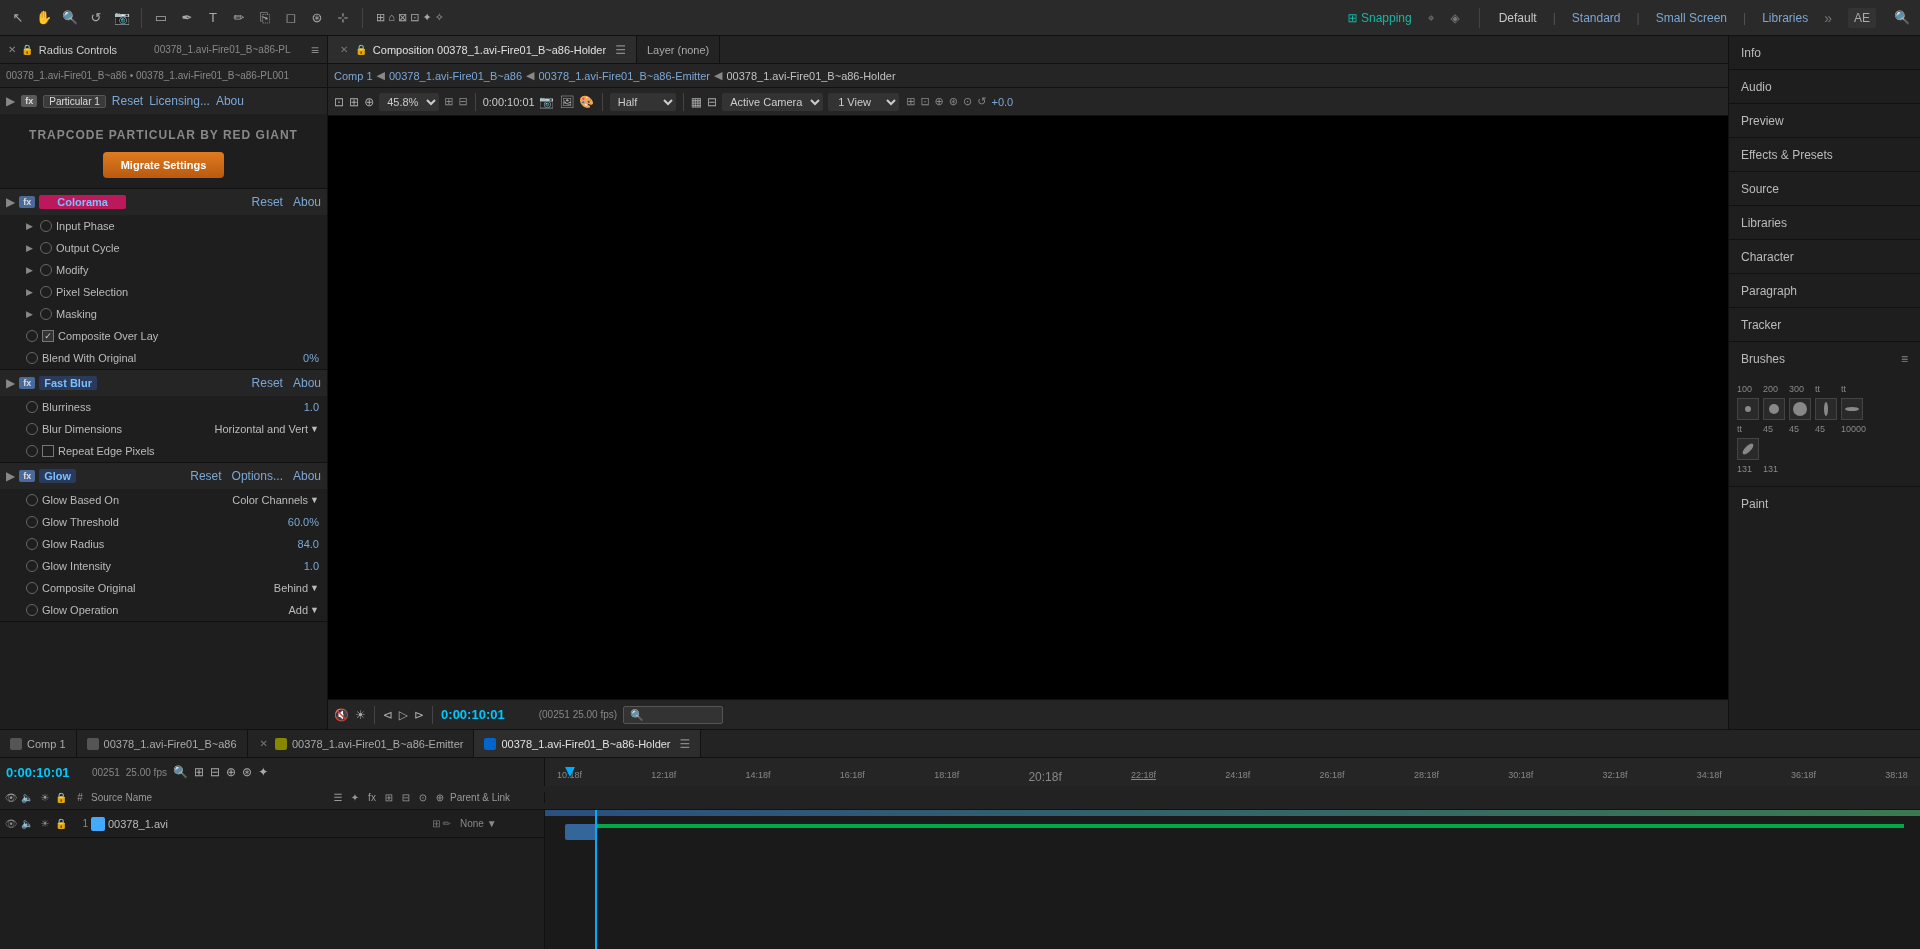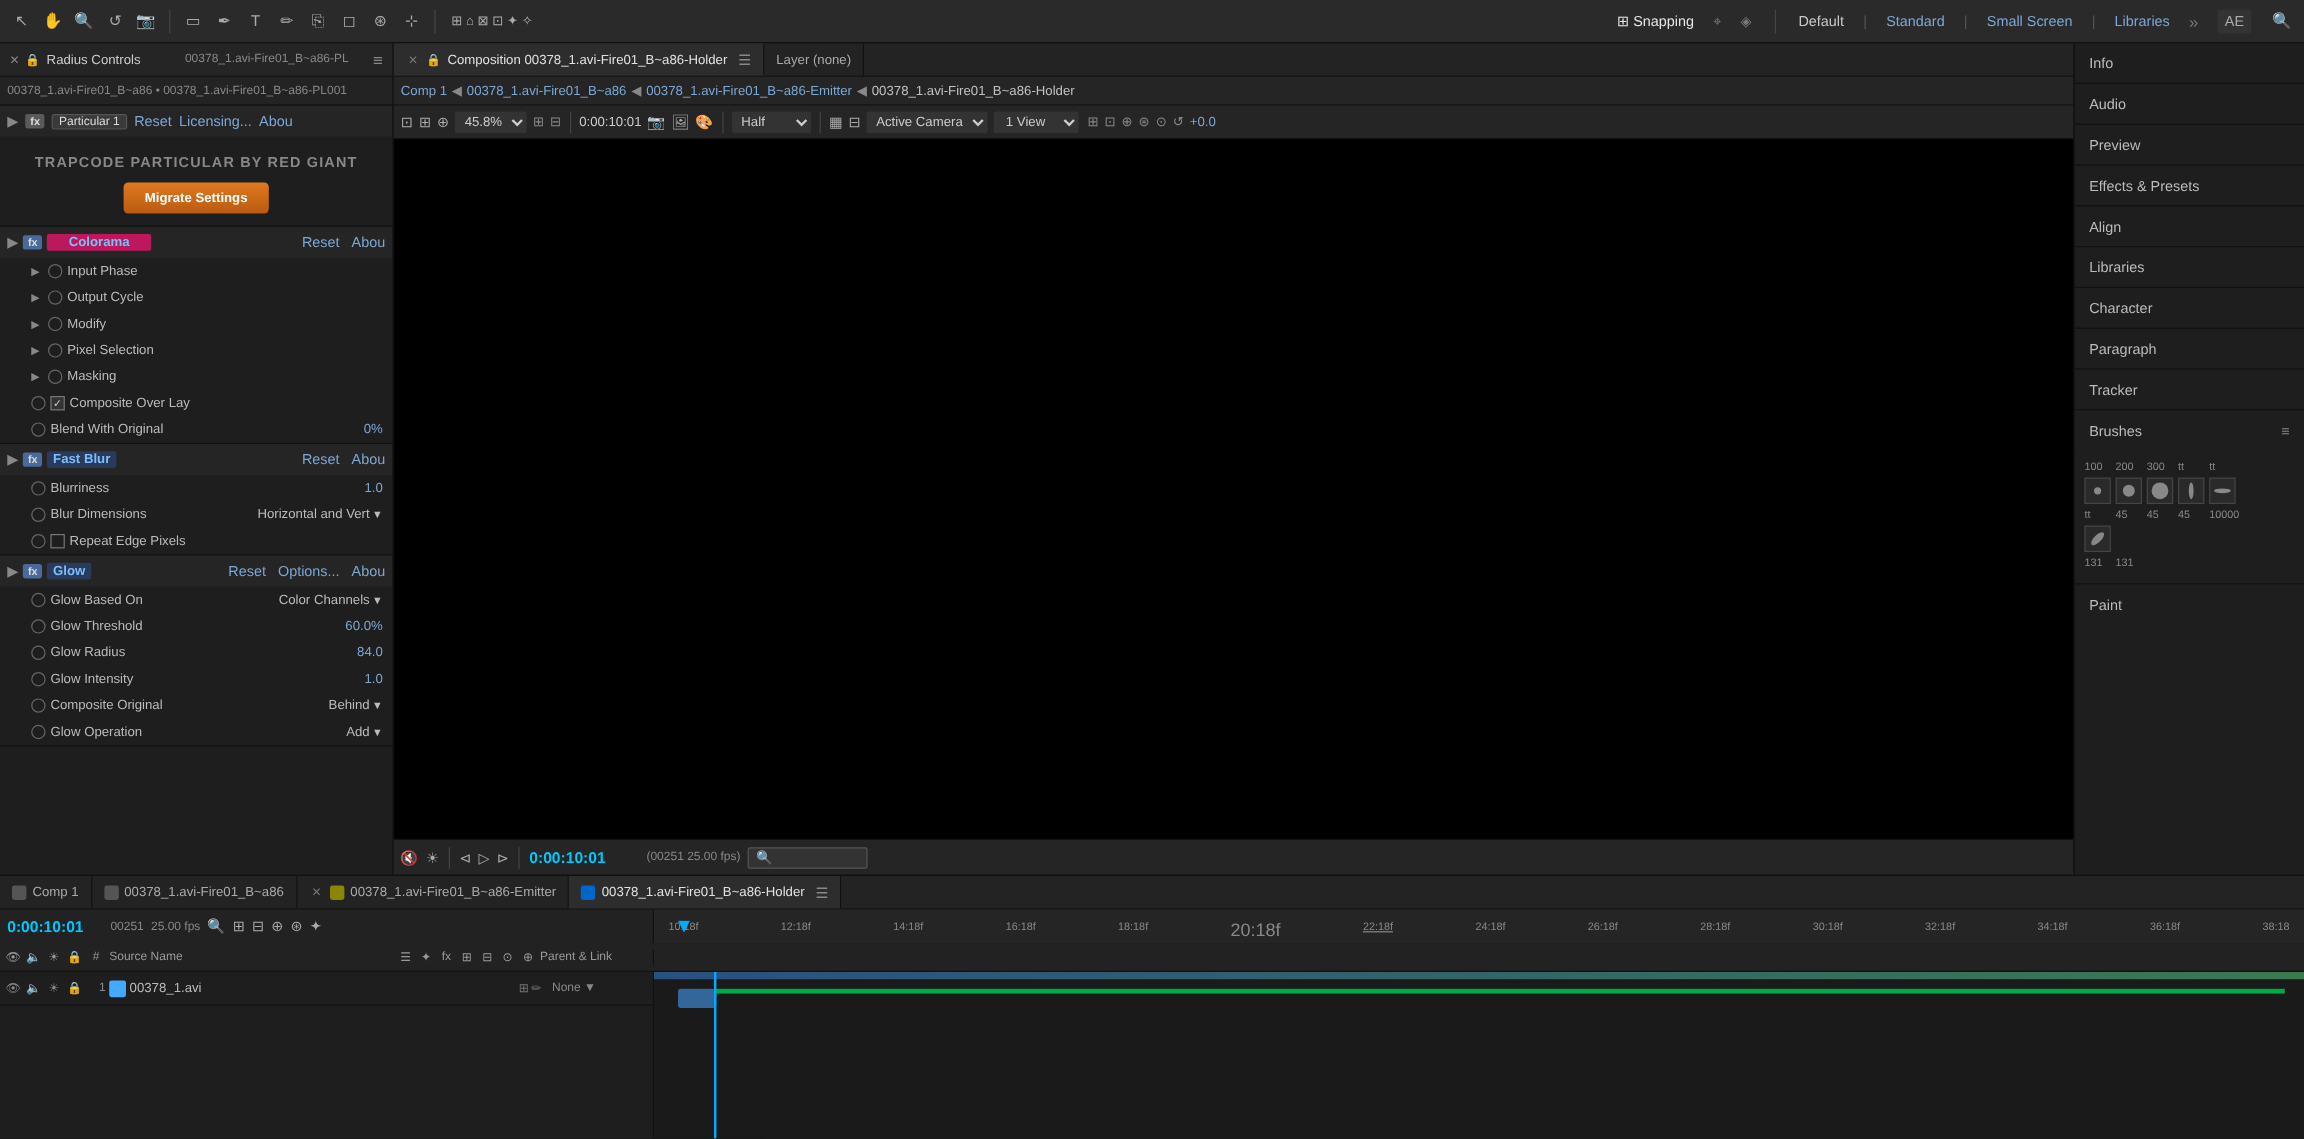--- a/index.html
+++ b/index.html
@@ -550,21 +550,21 @@
   <span class="toolbar-icon">T</span>
   <span class="toolbar-icon">✏</span>
   <span class="toolbar-icon">⎘</span>
   <span class="toolbar-icon">◻</span>
   <span class="toolbar-icon">⊛</span>
   <span class="toolbar-icon">⊹</span>
   <div class="toolbar-separator"></div>
   <span style="font-size:11px;color:#aaa;padding:0 4px;">⊞ ⌂ ⊠ ⊡ ✦ ✧</span>
   <div class="toolbar-spacer"></div>
   <div class="toolbar-right">
-    <span style="color:#e5e5e5;cursor:pointer;text-align:right;">⊞ <span>Snapping</span></span>
+    <span style="color:#14b8a6;cursor:pointer;text-align:right;">⊞ <span>Snapping</span></span>
     <span style="color:#777;">⌖</span>
     <span style="color:#777;">◈</span>
     <div class="toolbar-separator"></div>
     <span class="workspace-btn active">Default</span>
     <span style="color:#555;">|</span>
     <span class="workspace-btn">Standard</span>
     <span style="color:#555;">|</span>
     <span class="workspace-btn">Small Screen</span>
     <span style="color:#555;">|</span>
     <span class="workspace-btn">Libraries</span>
@@ -822,21 +822,21 @@
     <div class="right-panel-item">
       <span>Audio</span>
     </div>
     <div class="right-panel-item">
       <span>Preview</span>
     </div>
     <div class="right-panel-item">
       <span>Effects &amp; Presets</span>
     </div>
     <div class="right-panel-item">
-      <span>Align</span>
+      <span>Source</span>
     </div>
     <div class="right-panel-item">
       <span>Libraries</span>
     </div>
     <div class="right-panel-item">
       <span>Character</span>
     </div>
     <div class="right-panel-item">
       <span>Paragraph</span>
     </div>
@@ -945,21 +945,21 @@
 
     <div class="tl-ruler">
       <div style="display:flex;height:100%;align-items:flex-end;padding:0 4px;">
         <div style="position:absolute;top:50%;left:20px;transform:translateY(-50%);width:10px;height:10px;background:#00aaff;clip-path:polygon(50% 100%, 0 0, 100% 0);"></div>
         <div style="display:flex;width:100%;justify-content:space-between;padding:0 8px;margin-bottom:2px;">
           <span style="font-size:9px;color:#888;">10:18f</span>
           <span style="font-size:9px;color:#888;">12:18f</span>
           <span style="font-size:9px;color:#888;">14:18f</span>
           <span style="font-size:9px;color:#888;">16:18f</span>
           <span style="font-size:9px;color:#888;">18:18f</span>
-          <span style="font-size:15px;color:#888;">20:18f</span>
+          <span style="font-size:12px;color:#888;">20:18f</span>
           <span style="font-size:9px;color:#888;text-decoration:underline;">22:18f</span>
           <span style="font-size:9px;color:#888;">24:18f</span>
           <span style="font-size:9px;color:#888;">26:18f</span>
           <span style="font-size:9px;color:#888;">28:18f</span>
           <span style="font-size:9px;color:#888;">30:18f</span>
           <span style="font-size:9px;color:#888;">32:18f</span>
           <span style="font-size:9px;color:#888;">34:18f</span>
           <span style="font-size:9px;color:#888;">36:18f</span>
           <span style="font-size:9px;color:#888;">38:18</span>
         </div>

